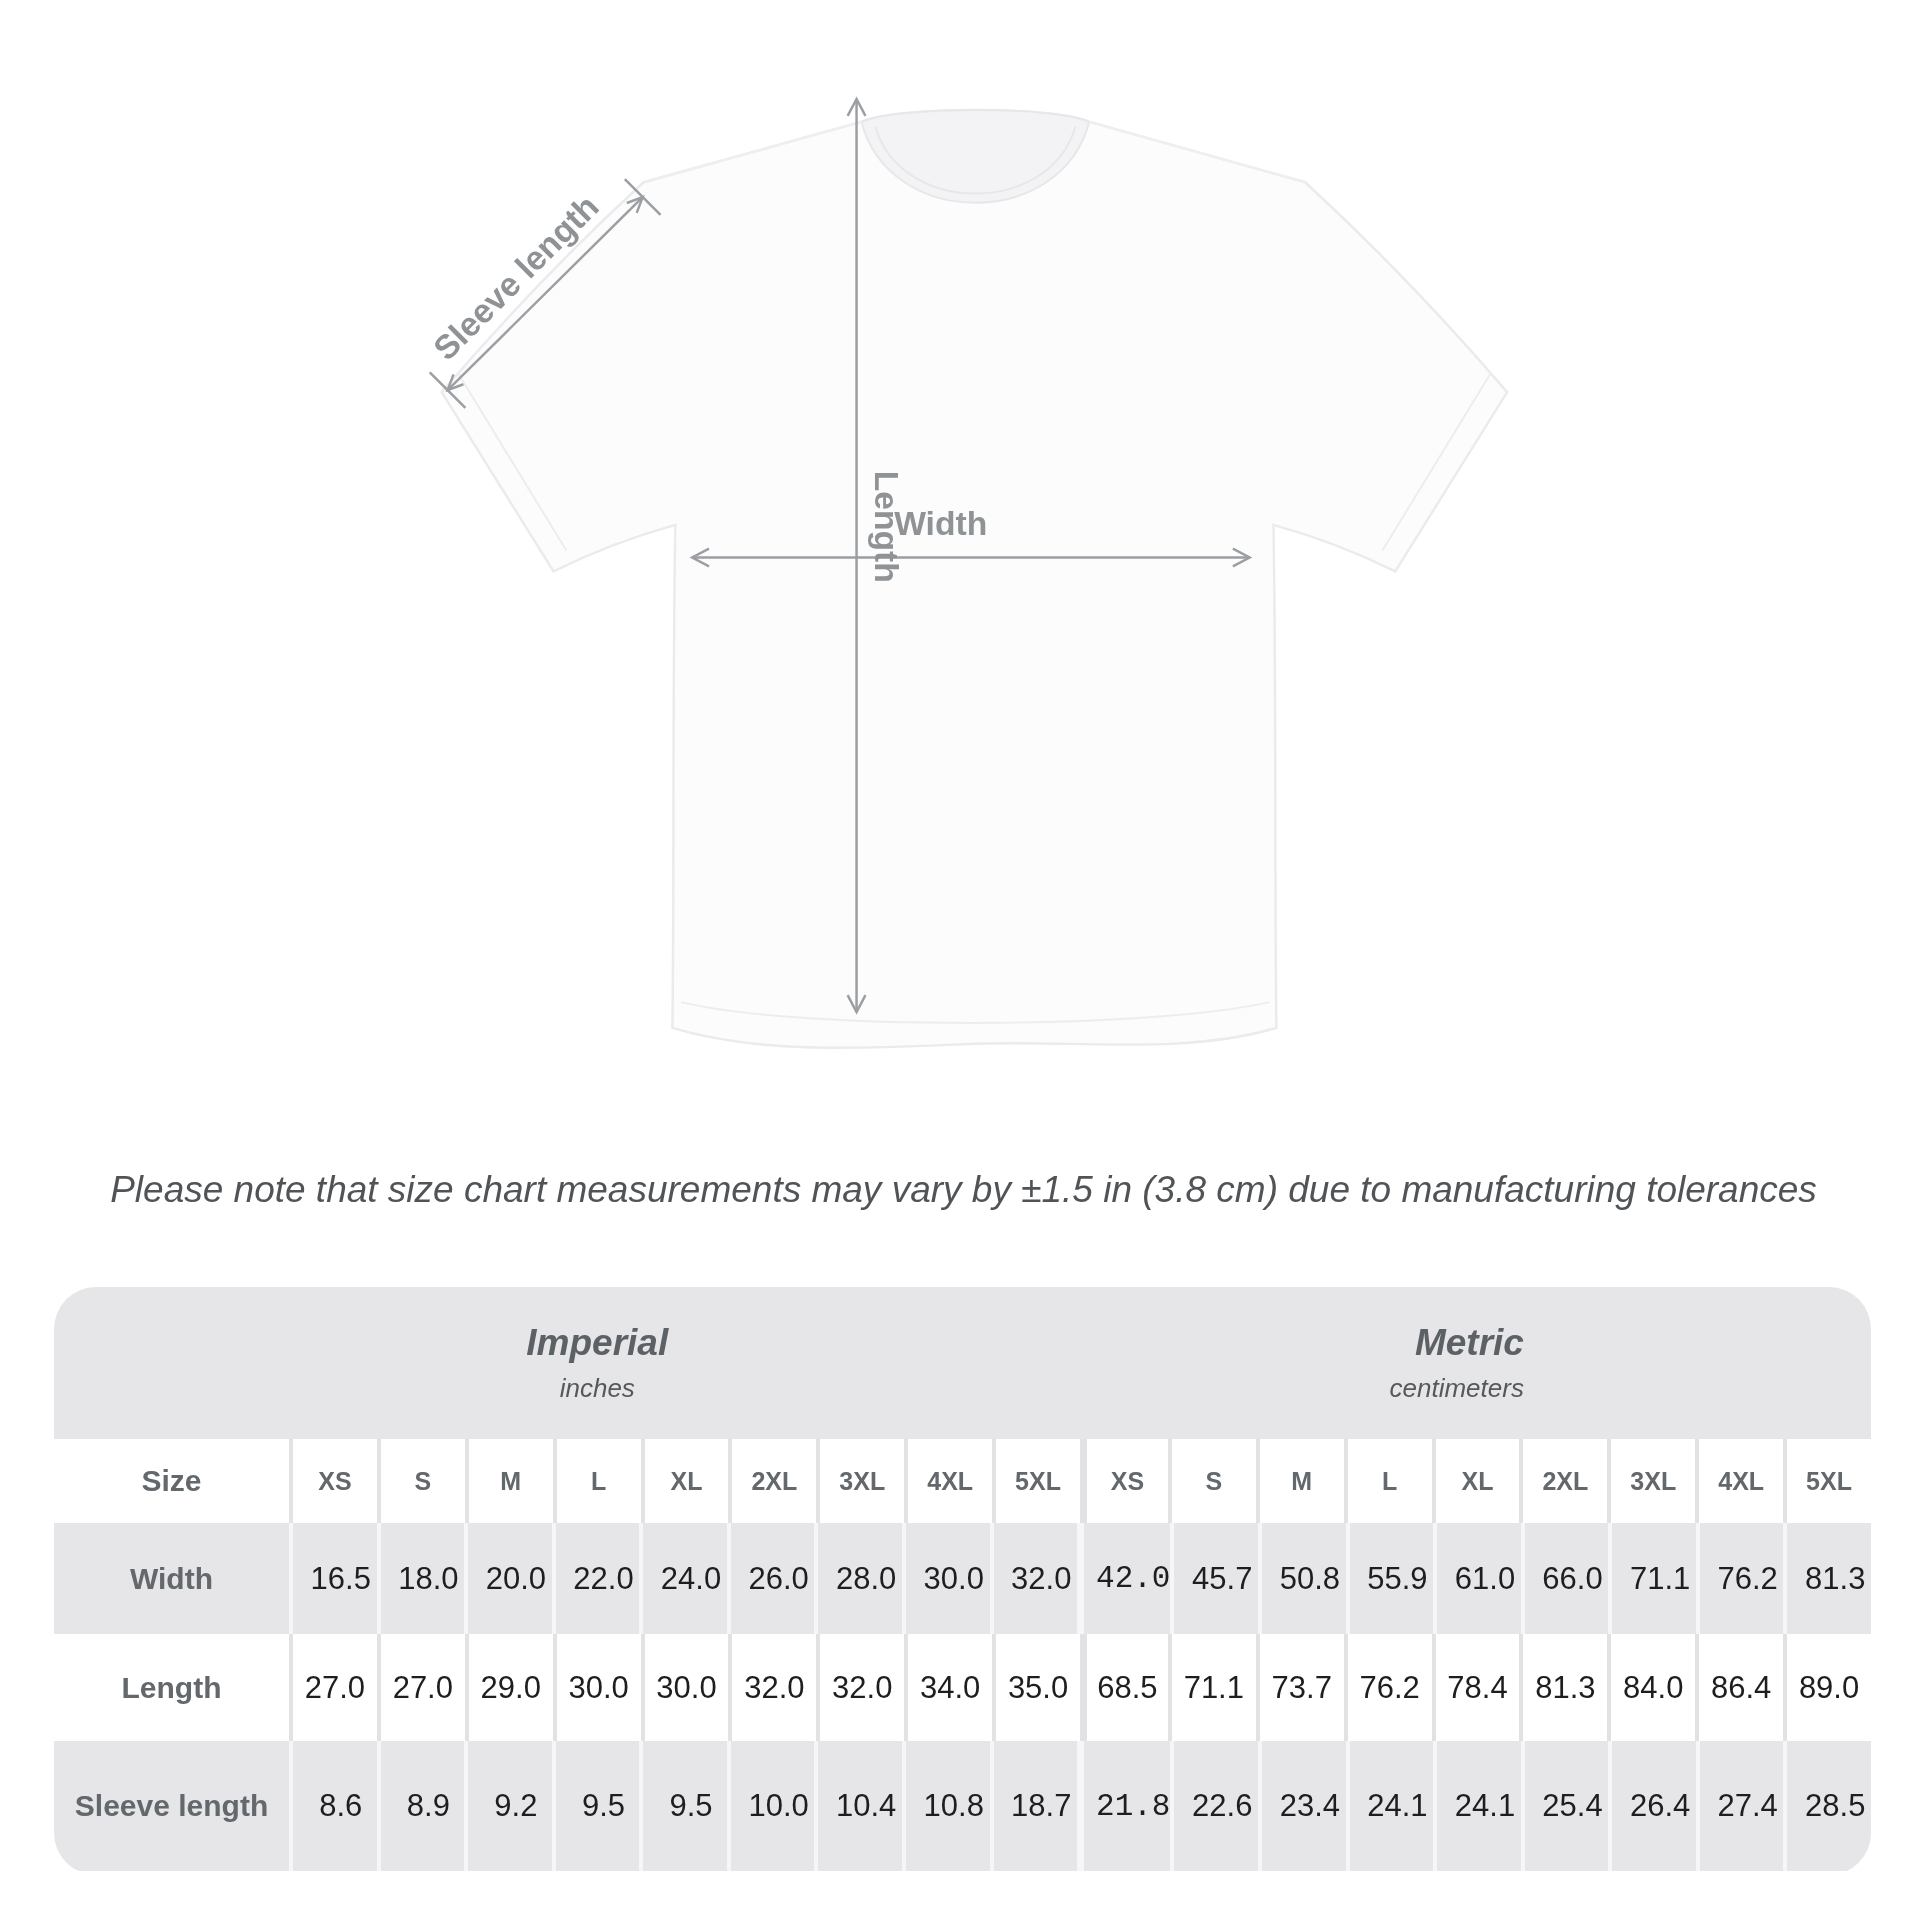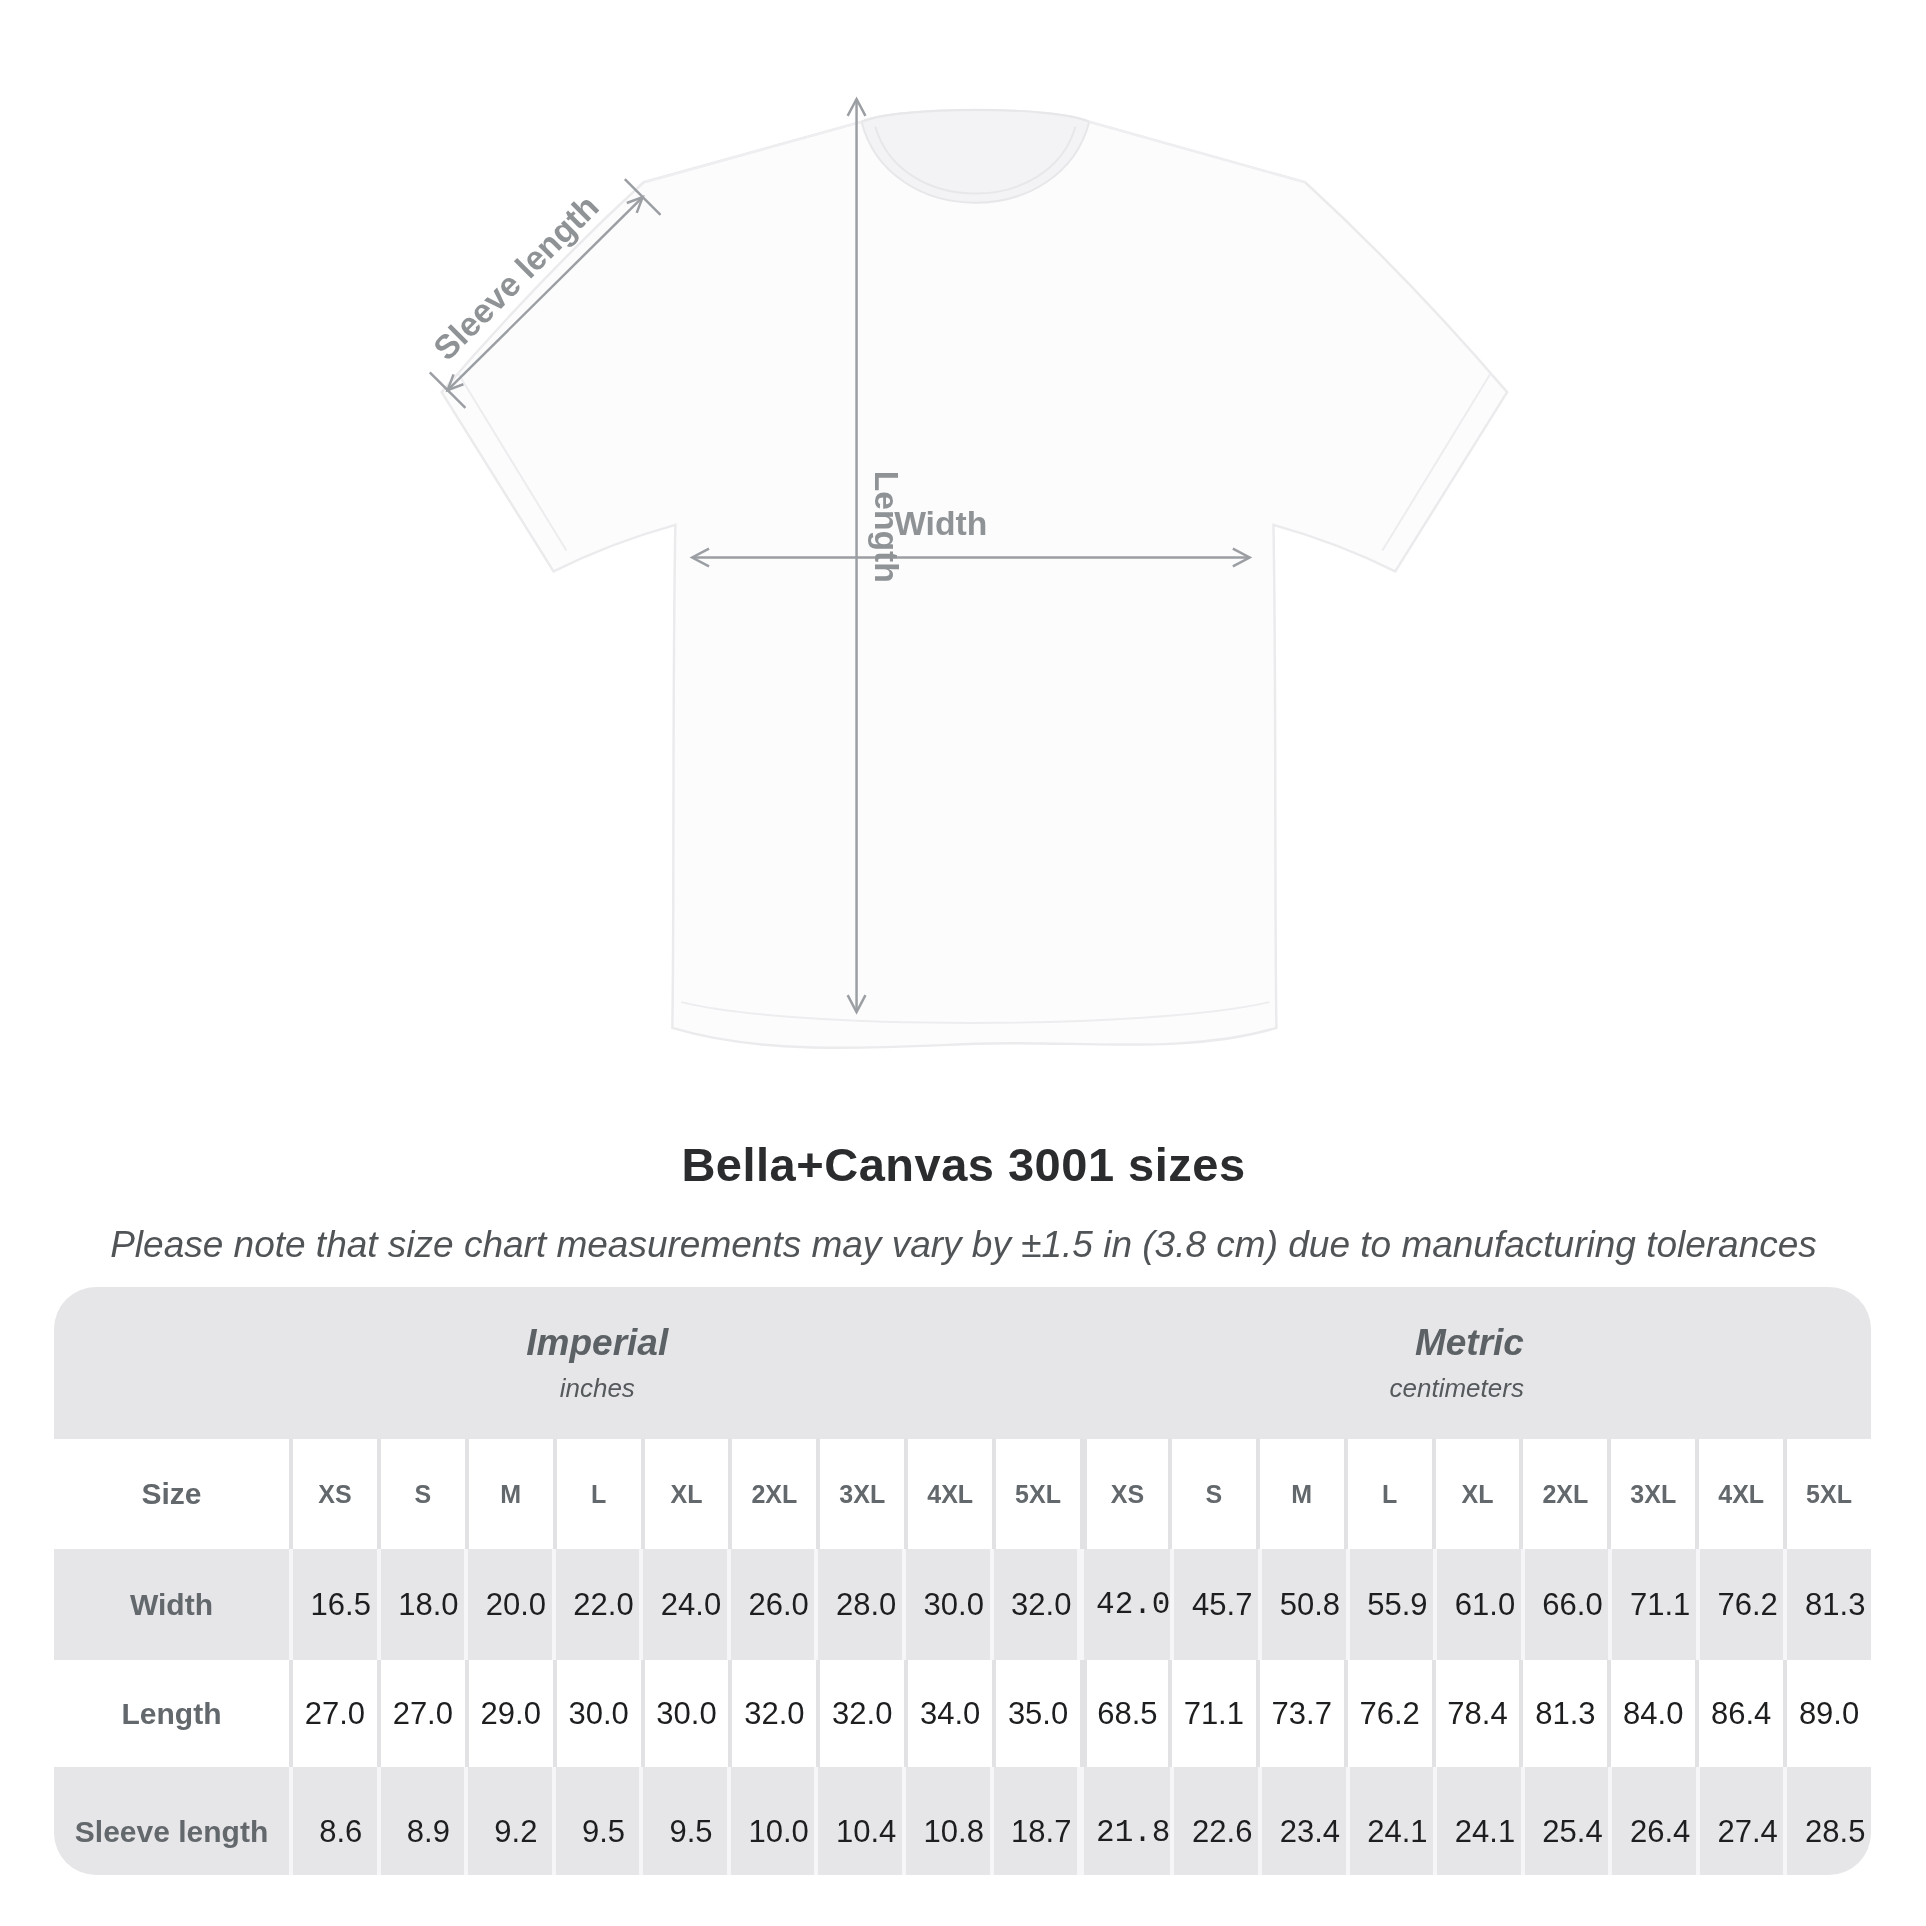--- a/index.html
+++ b/index.html
@@ -22,21 +22,21 @@
   .trow{display:grid;grid-template-columns:235px repeat(18,1fr);}
   .group-band{position:relative;height:152px;background:#e6e6e8;}
   .group-label{
     position:absolute;top:50%;transform:translate(-50%,-50%);
     text-align:center;white-space:nowrap;
   }
   .group-label .g-main{font-size:37px;font-weight:700;font-style:italic;color:#5c6165;}
   .group-label .g-unit{margin-top:9px;font-size:26px;font-style:italic;color:#55595c;}
   .group-imperial{left:29.9%;}
   .group-metric{left:77.2%;text-align:right;}
-  .row-header{height:110px;background:#ffffff;}
+  .row-header{height:84px;background:#ffffff;}
   .row-width{height:111px;}
   .row-length{height:107px;}
   .row-sleeve{height:130px;}
   .row-gray{background:#e6e6e8;}
   .row-white{background:#ffffff;}
   .cell{
     display:flex;align-items:center;justify-content:center;
     font-size:31px;color:#1d1e20;white-space:nowrap;
   }
   .cell.lab{font-weight:700;color:#63686c;font-size:30px;}
@@ -93,21 +93,20 @@
       <path d="M434,376 L470,412"></path>
     </g>
 
     <text x="523" y="282" transform="rotate(-45 523 282)" text-anchor="middle" dominant-baseline="middle" font-size="34" font-weight="bold" fill="#8f9396">Sleeve length</text>
     <text x="893" y="532" transform="rotate(90 893 532)" text-anchor="middle" dominant-baseline="middle" font-size="34" font-weight="bold" fill="#8f9396">Length</text>
     <text x="950" y="531" text-anchor="middle" dominant-baseline="middle" font-size="34" font-weight="bold" fill="#8f9396">Width</text>
   </svg>
 </div>
 
 <div class="heading">
-  <div class="page-title">Bella+Canvas 3001 sizes</div>
   <div class="page-subtitle">Please note that size chart measurements may vary by ±1.5 in (3.8 cm) due to manufacturing tolerances</div>
 </div>
 
 <div class="size-table">
 
   <div class="group-band">
     <div class="group-label group-imperial">
       <div class="g-main">Imperial</div>
       <div class="g-unit">inches</div>
     </div>

